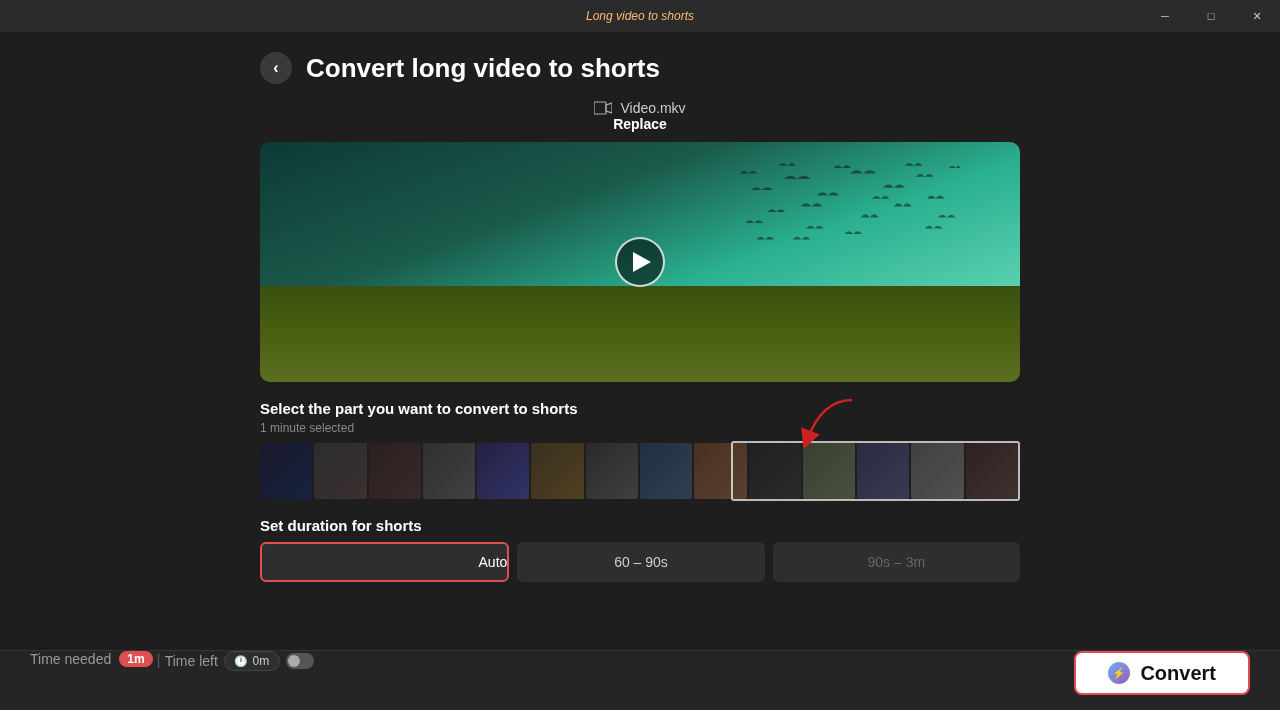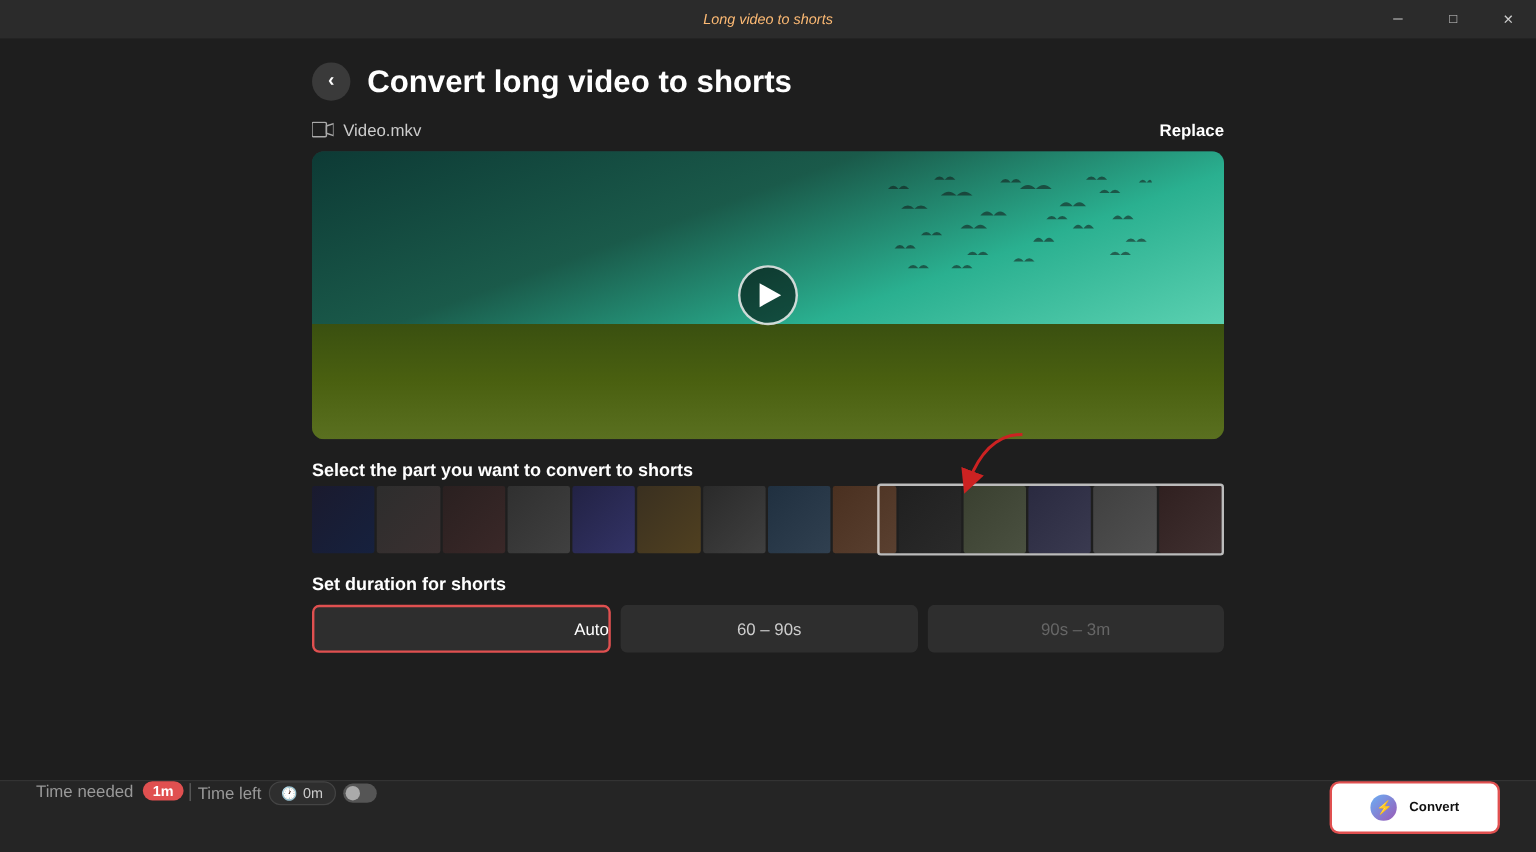--- a/index.html
+++ b/index.html
@@ -88,20 +88,21 @@
       color: #ffffff;
       text-align: right;
     }
 
     
     .file-row {
       display: flex;
       align-items: center;
       justify-content: space-between;
       margin-bottom: 10px;
+      flex-direction: column;
     }
     .file-name {
       display: flex;
       align-items: center;
       gap: 8px;
       font-size: 14px;
       color: #cccccc;
     }
     .file-icon {
       width: 18px;
@@ -337,21 +338,21 @@
     }
 
     .convert-btn {
       margin-left: auto;
       height: 44px;
       padding: 0 32px;
       border-radius: 8px;
       background: #ffffff;
       border: 2.5px solid #e05050;
       color: #111111;
-      font-size: 11px;
+      font-size: 20px;
       font-weight: 600;
       cursor: pointer;
       display: flex;
       align-items: center;
       gap: 10px;
     }
     .convert-btn-icon {
       width: 22px;
       height: 22px;
       border-radius: 50%;
@@ -437,20 +438,21 @@
           <path class="bird" d="M48 75 Q52 70 56 75 Q60 70 64 75"></path>
           <path style="fill:#111;opacity:0.75;" d="M168 65 Q172 60 176 65 Q180 60 184 65"></path>
           <path style="fill:#111;opacity:0.75;" d="M15 75 Q19 70 23 75 Q27 70 31 75"></path>
         </svg>
         <div class="play-btn"></div>
       </div>
     </div>
 
     <div style="position:relative;">
       <div class="section-label">Select the part you want to convert to shorts</div>
+      <div class="section-sublabel">1 minute selected</div>
 
       <div style="position:relative;">
 
         <svg style="position:absolute; right: 148px; top: -48px; width:90px; height:55px; z-index:10; pointer-events:none;" viewBox="0 0 90 55">
           <defs>
             <marker id="arrowhead" markerWidth="8" markerHeight="8" refX="4" refY="4" orient="auto">
               <polygon points="0 0, 8 4, 0 8" fill="#cc2222"></polygon>
             </marker>
           </defs>
           <path d="M 70 5 Q 40 5 25 45" stroke="#cc2222" stroke-width="2.5" fill="none" marker-end="url(#arrowhead)"></path>

